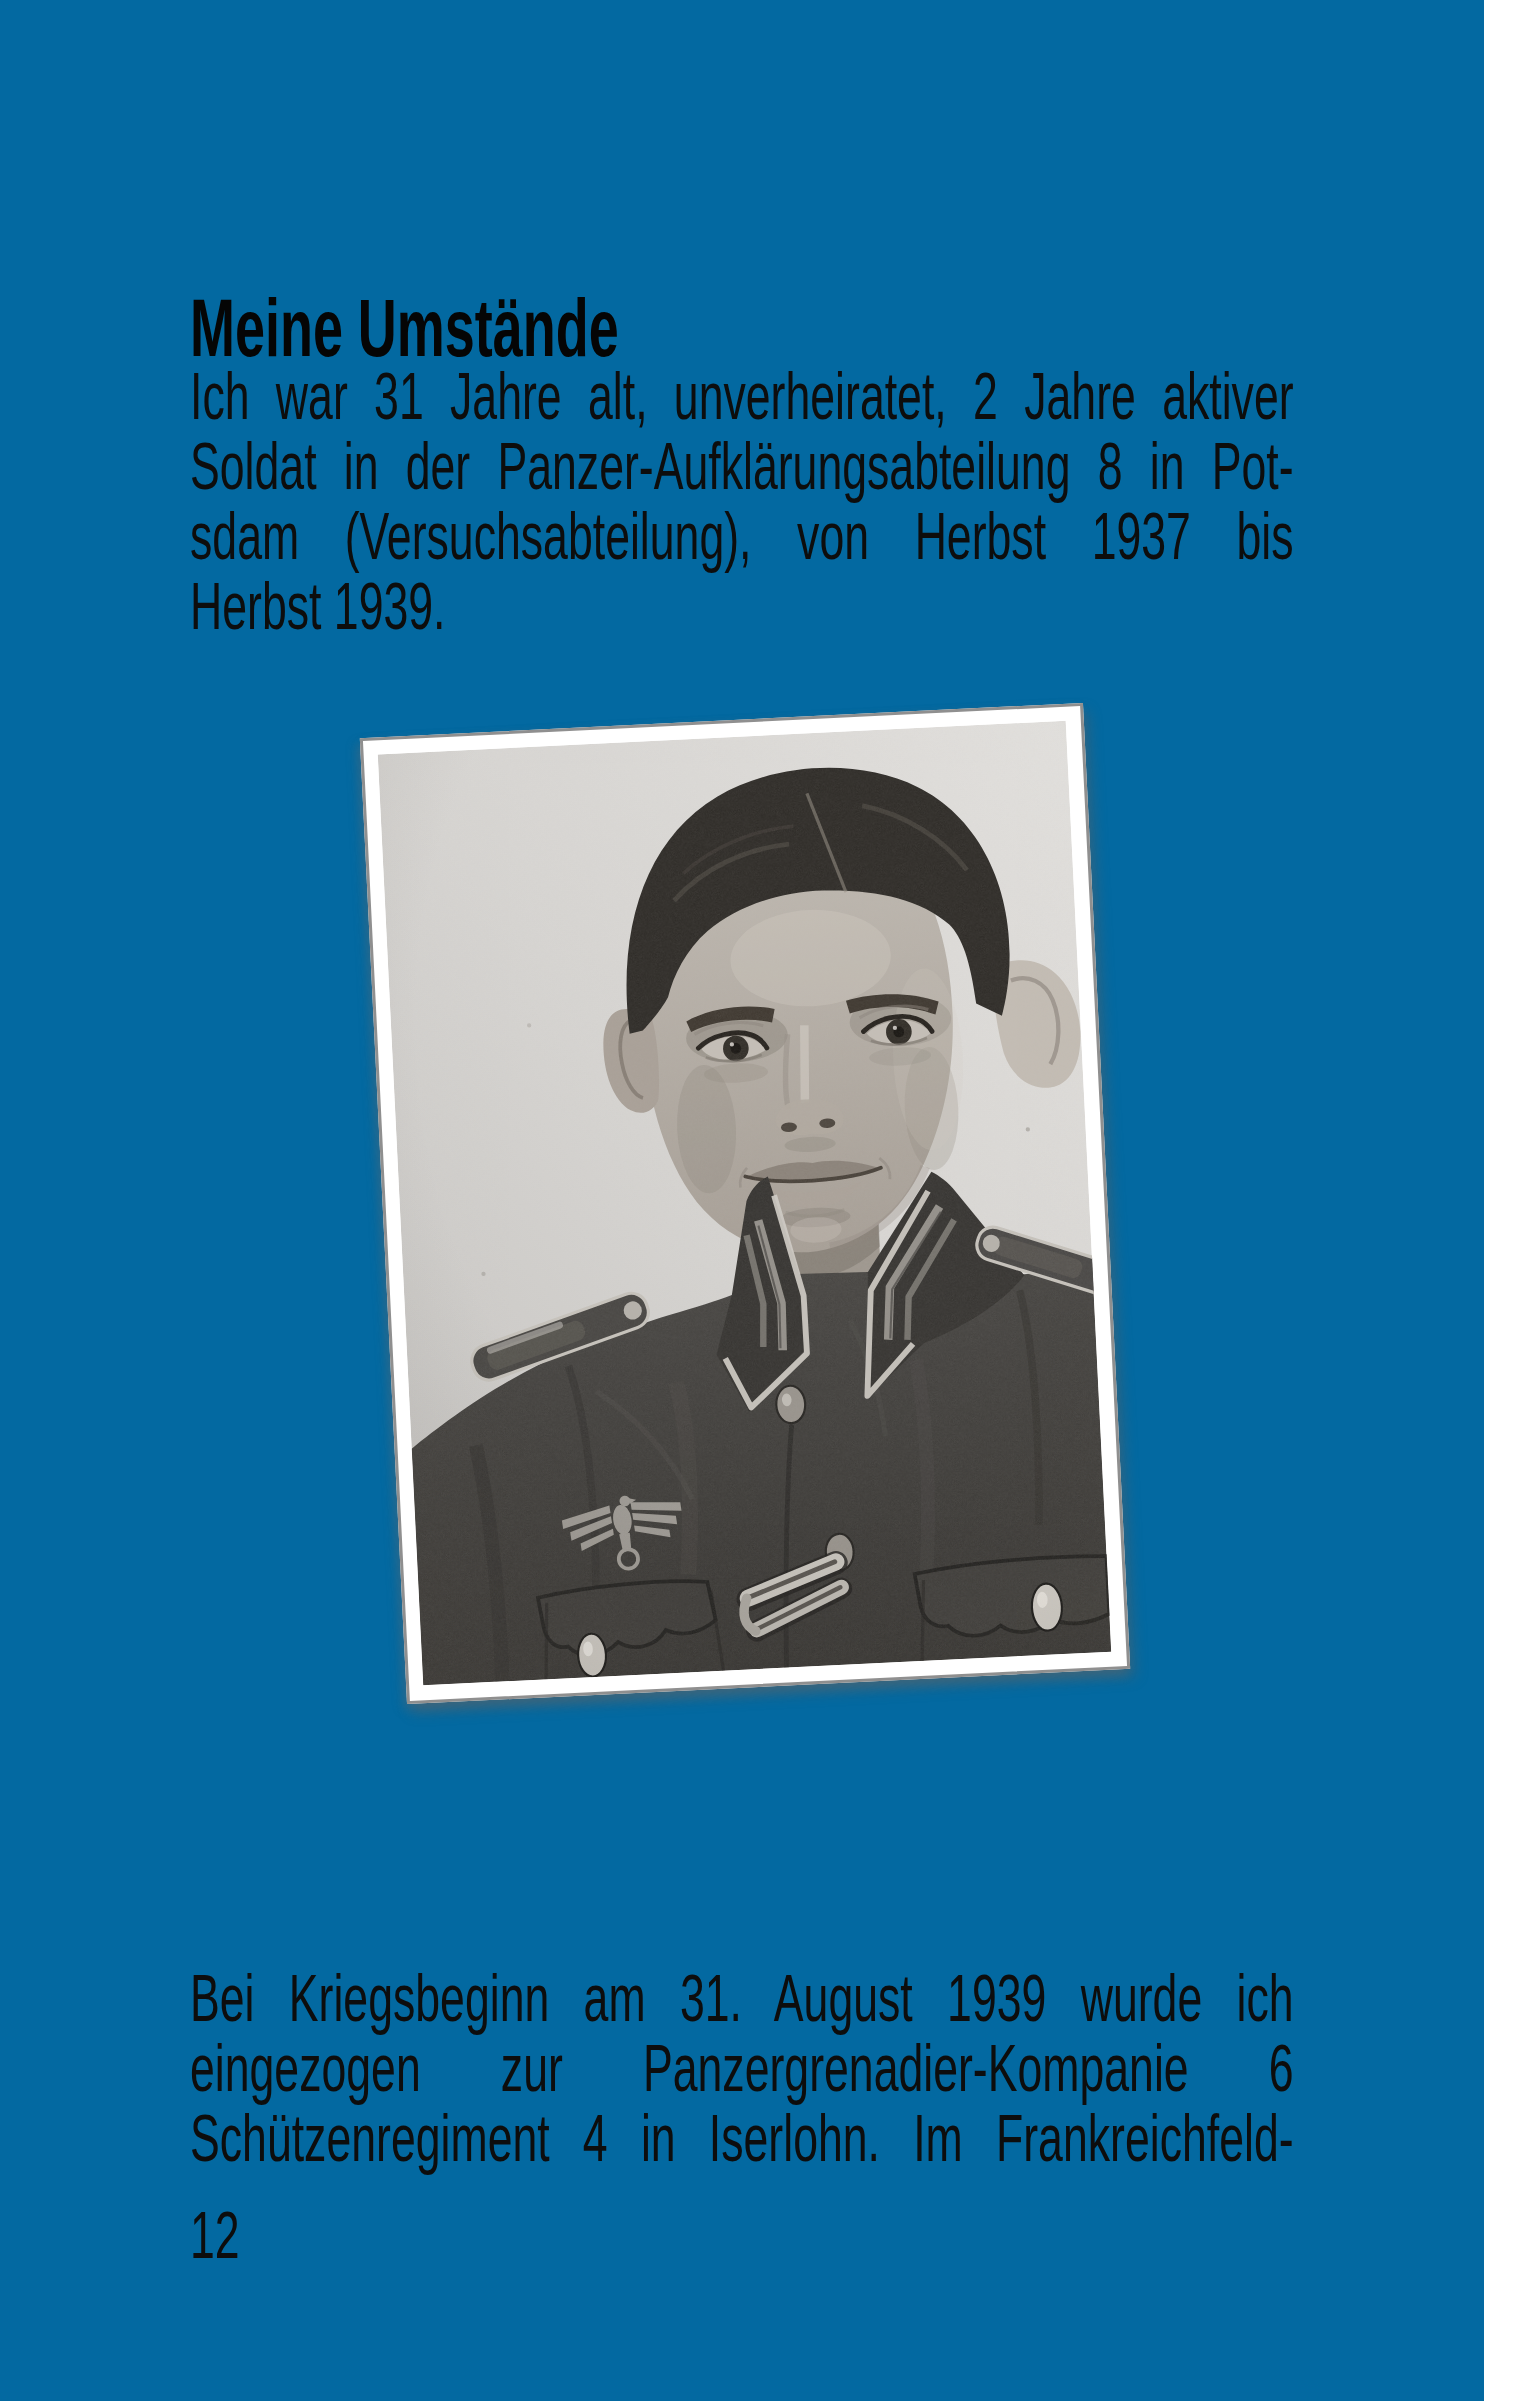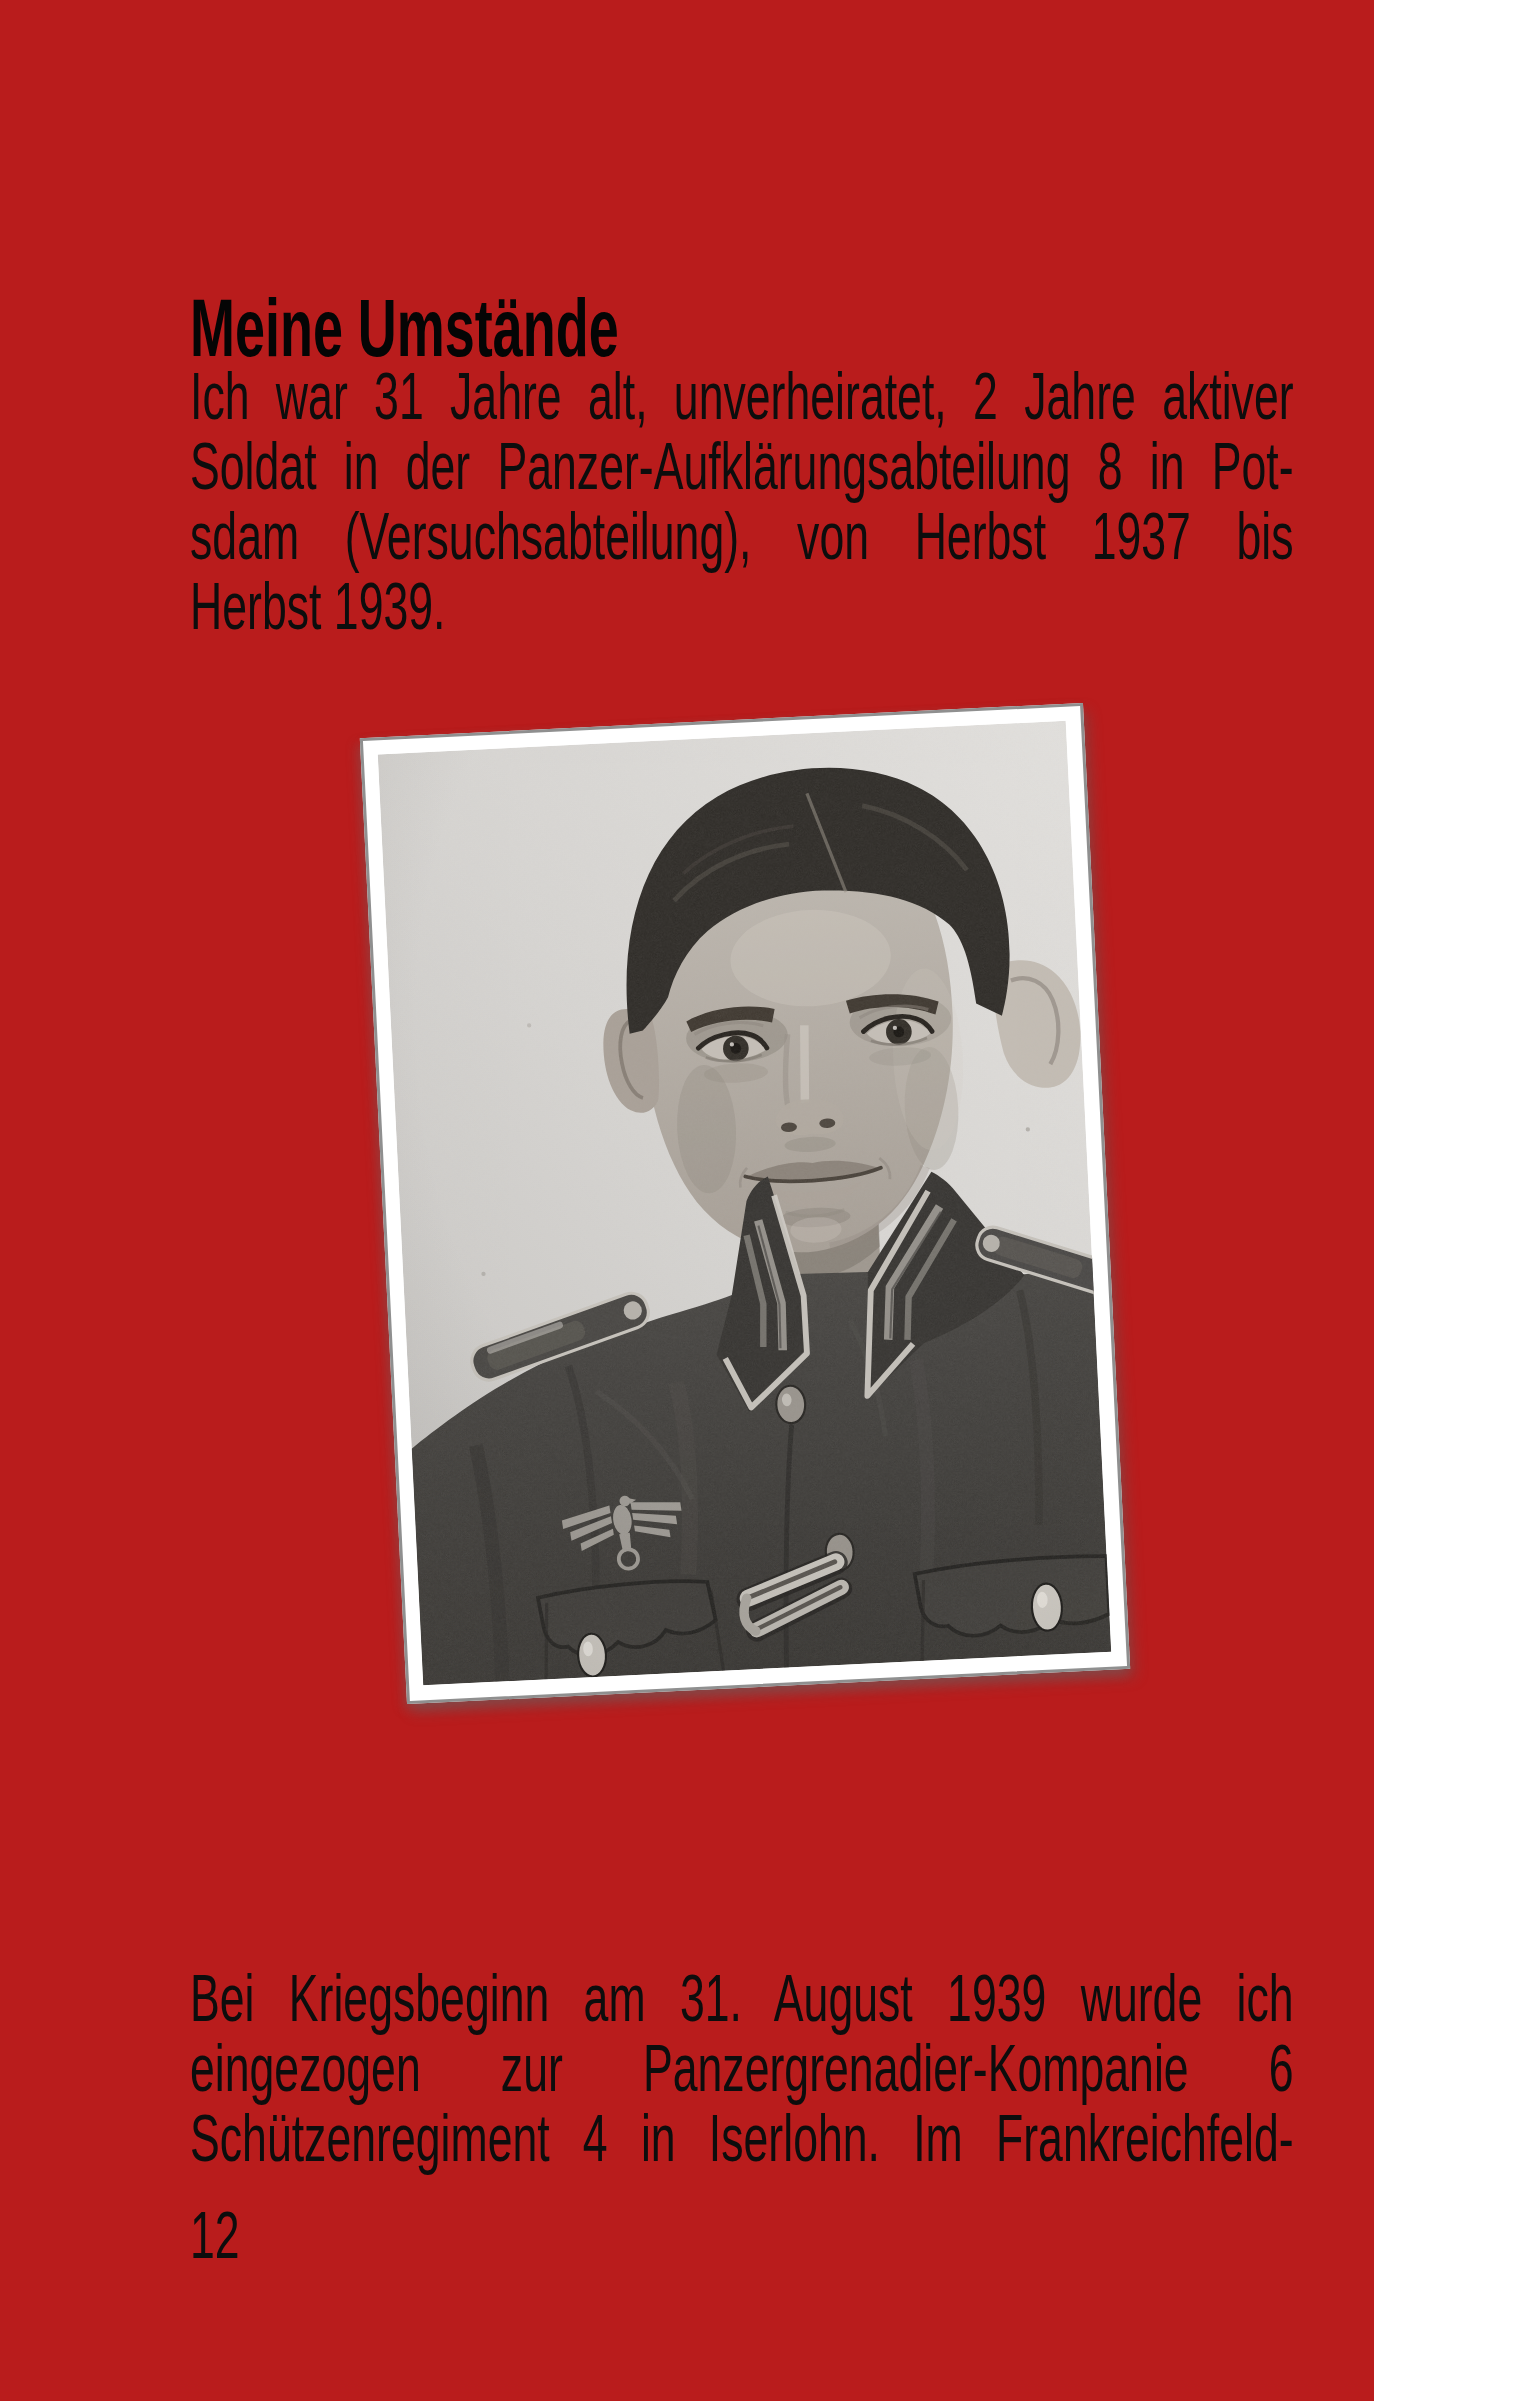--- a/index.html
+++ b/index.html
@@ -1,19 +1,19 @@
 <!DOCTYPE html>
 <html style="font-size:8.6px"><head>
 <meta charset="utf-8">
 <style>
   html,body{margin:0;padding:0;background:#ffffff;}
   .page{
     position:relative;
-    width:1374px;height:2401px;
-    background:#b91c1c;
+    width:1484px;height:2401px;
+    background:#0369a1;
     overflow:hidden;
     font-family:"Liberation Sans", sans-serif;
     color:#0d0d0d;
   }
   .cond{transform:scaleX(0.666);transform-origin:0 0;}
   .heading{
     position:absolute;left:190px;top:231px;
     width:1657px;
     font-size:81px;line-height:86px;font-weight:bold;color:#050505;
     letter-spacing:0;

